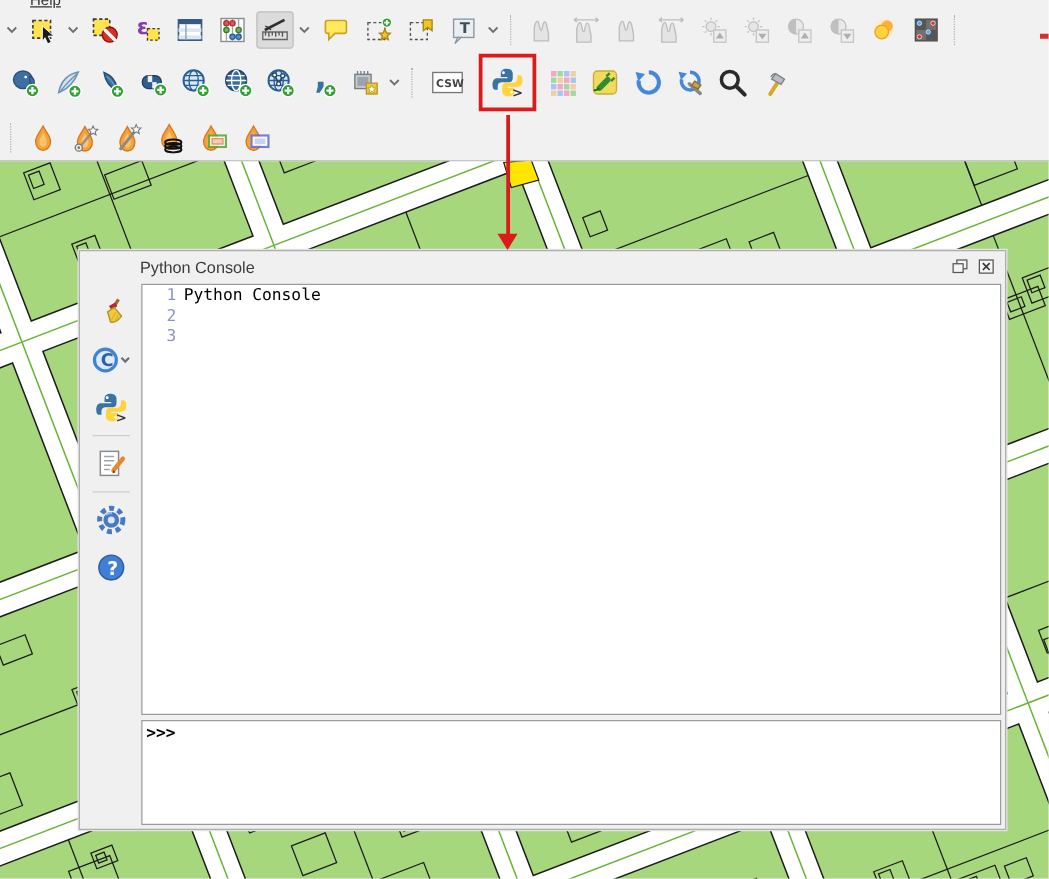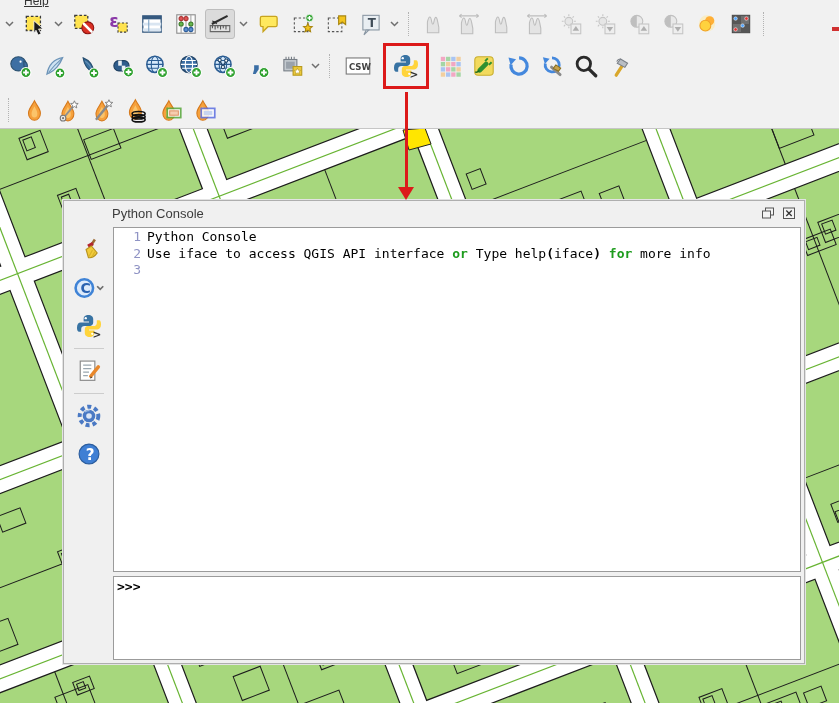--- a/index.html
+++ b/index.html
@@ -1015,21 +1015,20 @@
     </div>
     <div id="editorcol">
       <div id="output">
           <div id="console-lines">
             <div class="cline">
               <span class="ln">1</span>
               <span class="code"><span class="">Python Console</span></span>
             </div>
             <div class="cline">
               <span class="ln">2</span>
-              <span class="code"><span class="">Use iface to access QGIS API interface </span><span class="sg-k">or</span><span class=""> Type help</span><span class="sg-b">(</span><span class="">iface</span><span class="sg-b">)</span><span class=""> </span><span class="sg-k">for</span><span class=""> more info</span></span>
             </div>
             <div class="cline">
               <span class="ln">3</span>
               <span class="code"></span>
             </div>
           </div>
         </div>
       <div id="splitter"></div>
       <div id="input"><span>&gt;&gt;&gt;</span></div>
     </div>

